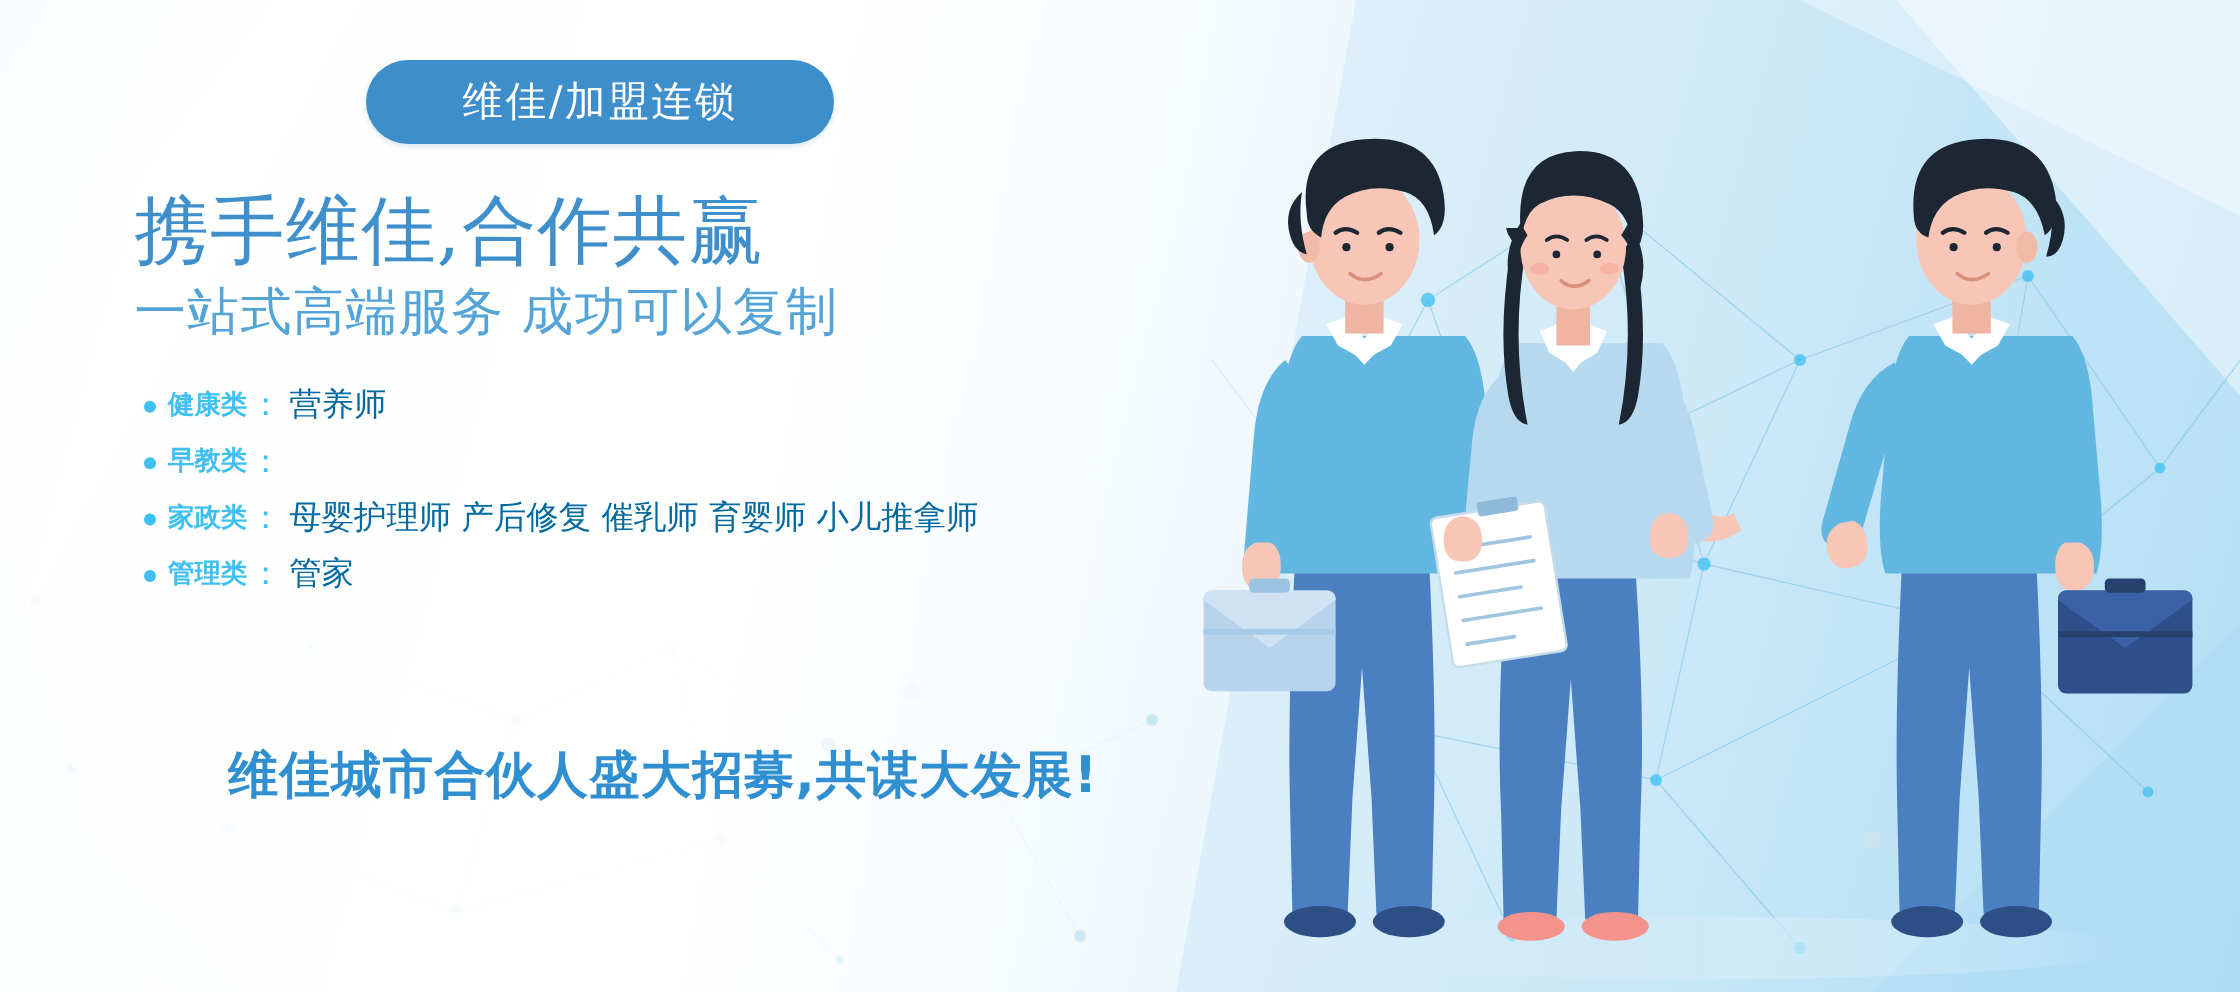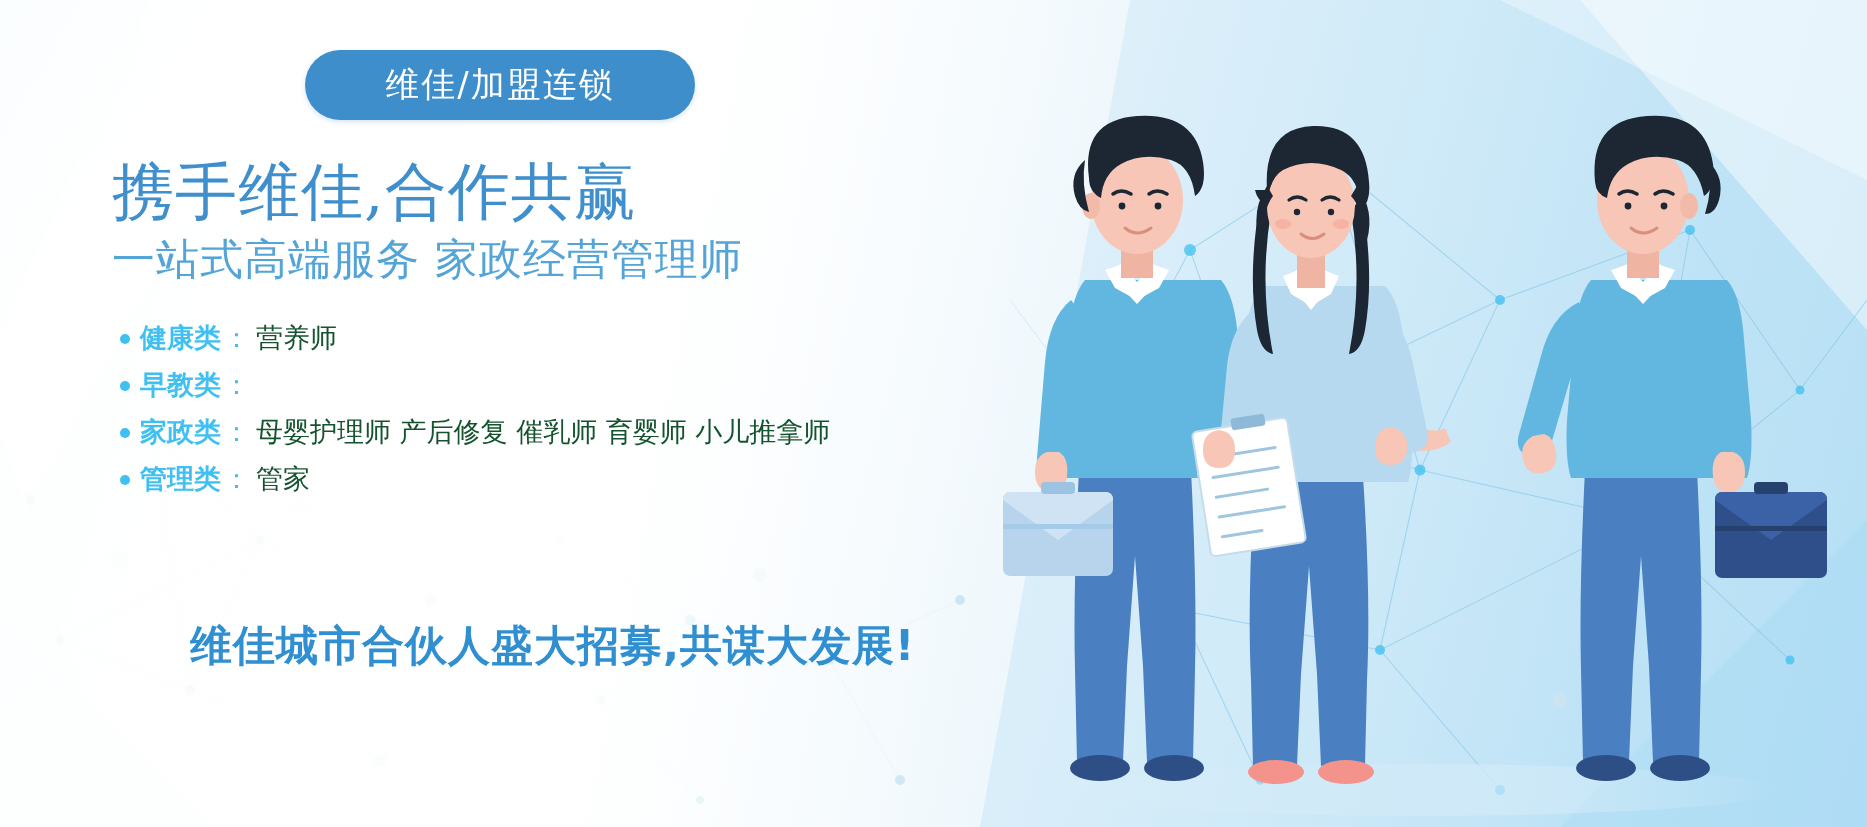--- a/index.html
+++ b/index.html
@@ -85,37 +85,37 @@
   .cat-dot{
     width:10px;height:10px;
     border-radius:50%;
     background:#3fc0f0;
     margin-top:16px;
     margin-right:10px;
     flex:0 0 auto;
   }
   .cat-dot.hidden{visibility:hidden;}
   .cat-label{
-    font-size:27px;
+    font-size:22px;
     font-weight:bold;
     color:#3fc0f0;
     white-space:nowrap;
     font-family:"DejaVu Sans","Liberation Sans",sans-serif;
     flex:0 0 auto;
   }
   .cat-colon{
     font-size:27px;
     color:#3fc0f0;
     font-family:"DejaVu Sans","Liberation Sans",sans-serif;
     flex:0 0 auto;
     padding:0 2px;
   }
   .cat-value{
     font-size:27px;
-    color:#14532d;
+    color:#0369a1;
     white-space:nowrap;
     font-family:"DejaVu Sans","Liberation Sans",sans-serif;
     padding-left:4px;
   }
   .cat-spacer{
     flex:0 0 auto;
     width:128px;
   }
 
   .services{
@@ -408,21 +408,21 @@
       <path d="M334 234 q11 9 23 0" stroke="#d98f7c" stroke-width="3" fill="none" stroke-linecap="round"></path>
     </g>
   </svg>
 
   <div class="content">
 
     <div class="badge">维佳/加盟连锁</div>
 
     <div class="headline">携手维佳,合作共赢</div>
 
-    <div class="subhead">一站式高端服务 家政经营管理师</div>
+    <div class="subhead">一站式高端服务 成功可以复制</div>
 
     <div class="cat-list">
 
       <div class="cat-row">
         <span class="cat-dot"></span>
         <span class="cat-label">健康类</span>
         <span class="cat-colon">：</span>
         <span class="cat-value">营养师</span>
       </div>
 

